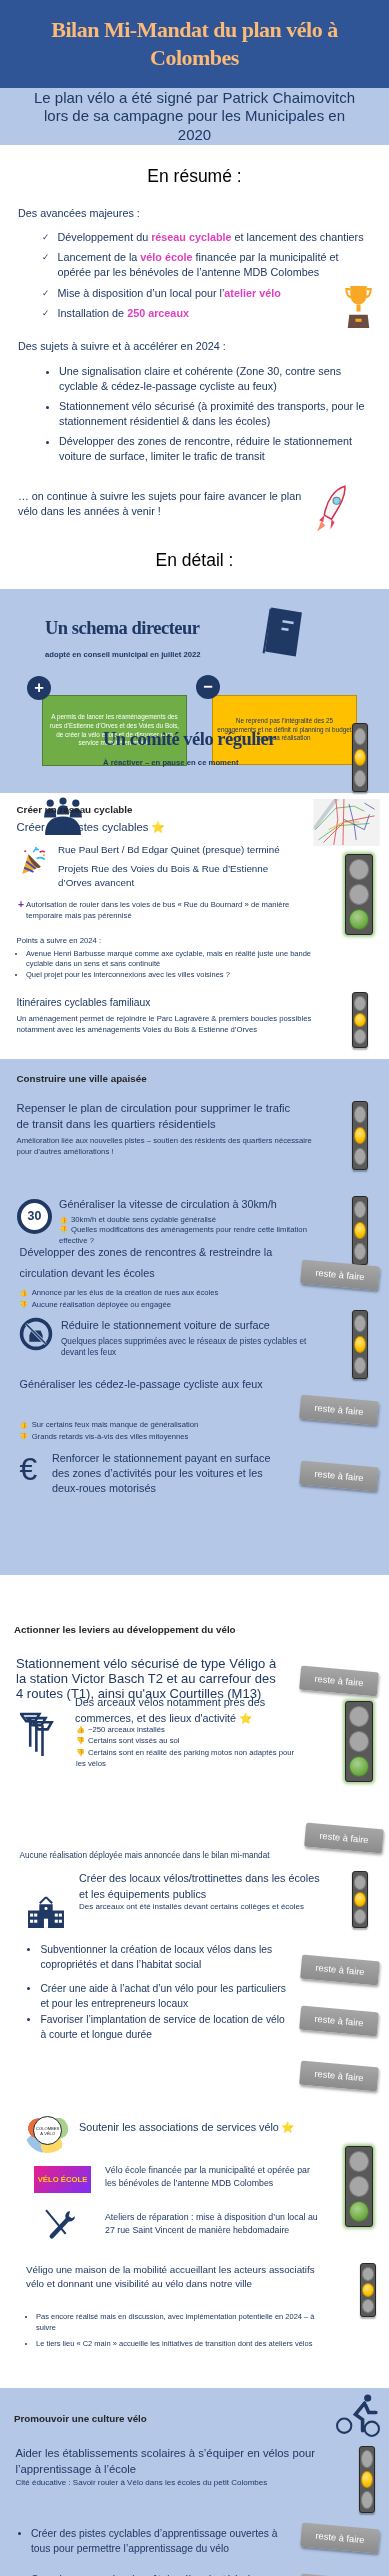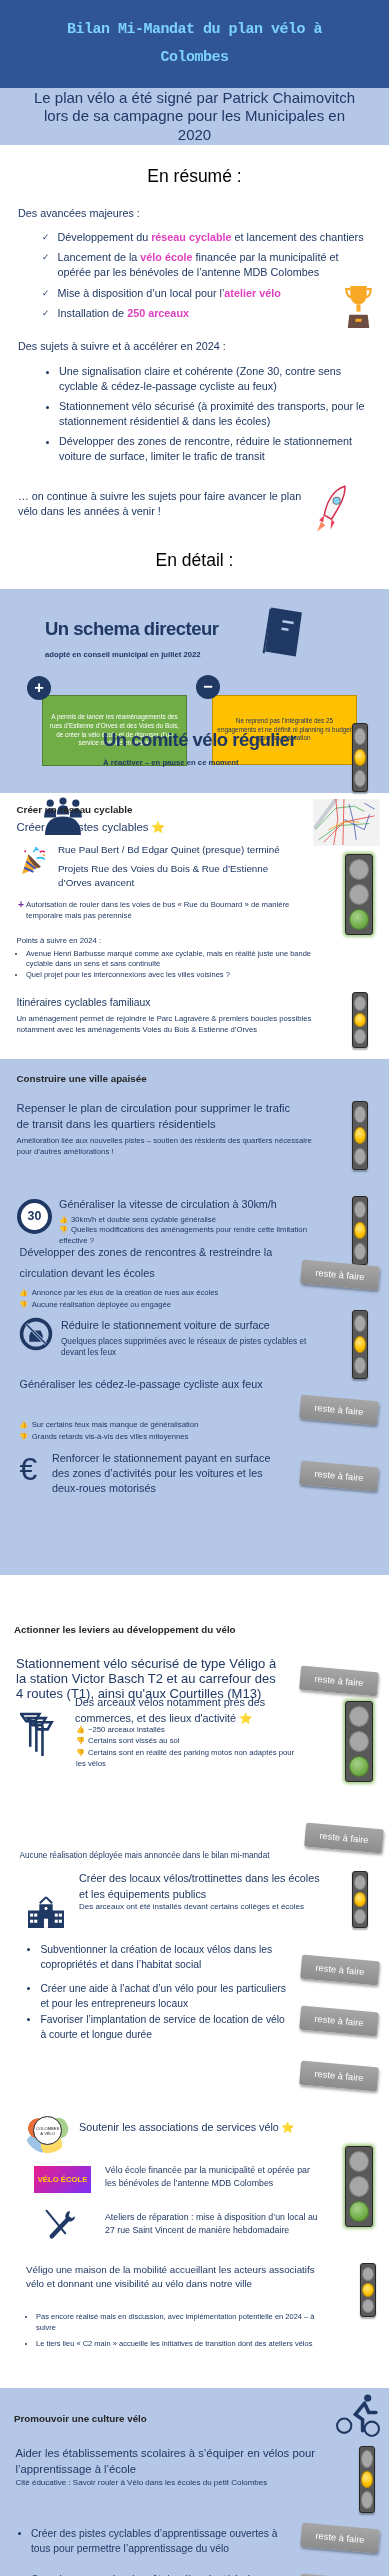--- a/index.html
+++ b/index.html
@@ -1,34 +1,34 @@
 <!DOCTYPE html>
 <html style="font-size:8.2px"><head>
 <meta charset="utf-8">
 <style>
 *{box-sizing:border-box;margin:0;padding:0}
 body{width:389px;background:#fff;font-family:"Liberation Sans",sans-serif;color:#1f3864;}
 .hdr{background:#2f5597;height:88px;display:flex;align-items:center;justify-content:center;text-align:center;padding:0 31px}
-.hdr h1{color:#7dd3fc;font-size:15px;line-height:28px;font-weight:bold;font-family:Liberation Mono, monospace;letter-spacing:-0.5px}
+.hdr h1{color:#fdba74;font-size:22px;line-height:28px;font-weight:bold;font-family:Liberation Serif, serif;letter-spacing:-0.5px}
 .sub{background:#b4c7e7;height:57px;display:flex;align-items:center;justify-content:center;text-align:center;padding:0 26px}
 .sub p{font-size:15px;line-height:18.5px;color:#1f3864}
 .sec-title{text-align:center;font-size:17.5px;color:#000;padding-top:20.6px;height:62px}
 .resume{padding:0 18px;position:relative}
 .lead{font-size:10.8px;margin-bottom:11.3px}
 ul.chk{list-style:none;padding-left:24px}
 ul.chk li{font-size:10.8px;line-height:15px;margin-bottom:5.2px;position:relative;padding-left:15.5px}
 ul.chk li:before{content:"\2713";position:absolute;left:0;font-size:8.8px}
 .hl{color:#e040c0;font-weight:bold}
 ul.dot{padding-left:41px}
 ul.dot li{font-size:10.8px;line-height:15px;margin-bottom:5.2px}
 .trophy{position:absolute;right:15.5px;top:77px;width:31px;height:46px}
 .rocket{position:absolute;right:20.6px;top:-5.2px;width:36px;height:52px}
 .detail-band{background:#b4c7e7;position:relative;height:204px}
 .abs{position:absolute}
-.title-big{font-size:18.5px;font-weight:bold;color:#1f3864;font-family:Liberation Sans, sans-serif;letter-spacing:-0.5px}
+.title-big{font-size:18.5px;font-weight:bold;color:#1f3864;font-family:Liberation Serif, serif;letter-spacing:-0.5px}
 .title-sm{font-size:7.7px;font-weight:bold;color:#1f3864}
 .card{position:absolute;font-size:6.4px;line-height:8.8px;text-align:center;display:flex;align-items:center;justify-content:center;padding:4.1px}
 .card.g{background:#70ad47;color:#fff;border:0.5px solid #507e32}
 .card.y{background:#ffc000;color:#1f3864;border:0.5px solid #bf9000}
 .circ{position:absolute;width:24px;height:24px;border-radius:50%;background:#1f3864;color:#fff;font-size:16.5px;text-align:center;line-height:23px;font-weight:bold}
 .tl{position:absolute;background:#595959;border:0.8px solid #262626;border-radius:3.1px;display:flex;flex-direction:column;align-items:center;justify-content:space-around;padding:2.1px 0;box-shadow:0 1.5px 1.5px rgba(0,0,0,.3)}
 .tl.glow{box-shadow:0 0 3.1px 1.5px #a9d18e}
 .tl i{display:block;border-radius:50%;background:#a6a6a6;border:0.5px solid #7f7f7f}
 .tl i.on-y{background:radial-gradient(circle at 40% 35%,#ffe680,#ffc000 60%,#d9a300);border-color:#bf9000}
 .tl i.on-g{background:radial-gradient(circle at 40% 35%,#a9d18e,#70ad47 60%,#548235);border-color:#507e32}

